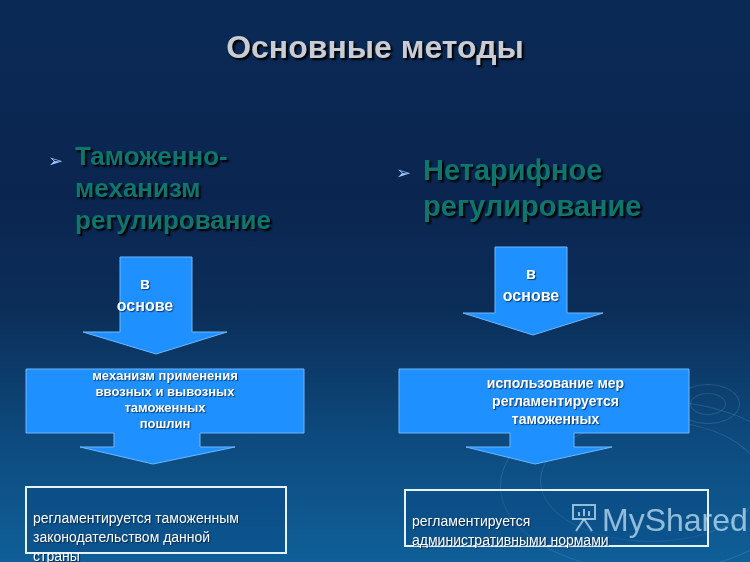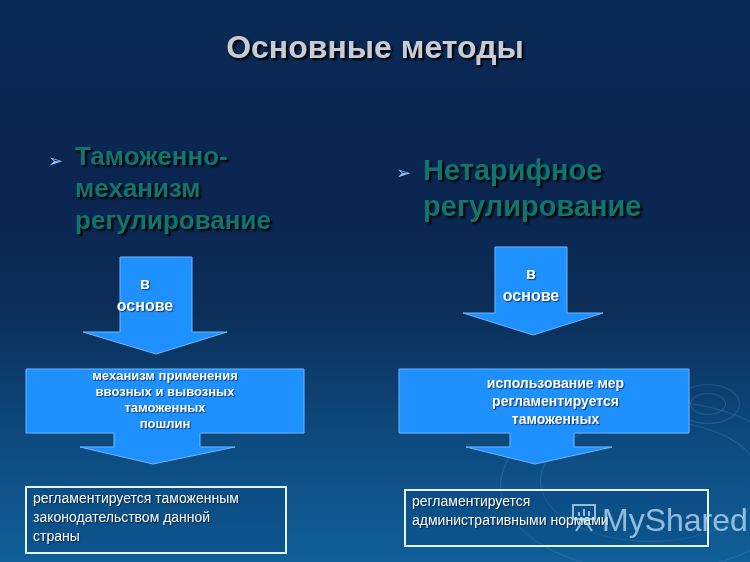--- a/index.html
+++ b/index.html
@@ -25,21 +25,21 @@
     .arrow .lbl {
       position: absolute; left: 0; right: 0; text-align: center; color: #fff; font-weight: bold;
       font-size: 16px; line-height: 22px; text-shadow: 1px 1px 1px #0a3a70;
     }
     .box {
       position: absolute; color: #fff; font-weight: bold; text-align: center;
       font-size: 13px; line-height: 16px; text-shadow: 1px 1px 1px #0a3a70;
     }
     .note {
       position: absolute; border: 2px solid #e6f2fb; color: #fff;
-      font-size: 14px; line-height: 19px; padding: 1px 6px; box-sizing: border-box;
+      font-size: 14px; line-height: 19px; padding: 21px 6px; box-sizing: border-box;
       text-shadow: 1px 1px 1px #03284d; background: rgba(10,70,130,0.35);
     }
     .watermark {
       position: absolute; left: 570px; top: 502px; color: rgba(190,225,245,0.75);
       font-size: 32px; display: flex; align-items: flex-start;
     }
     .watermark .wm-icon { width: 28px; height: 30px; margin-right: 4px; }
   </style>
 </head>
 <body>

